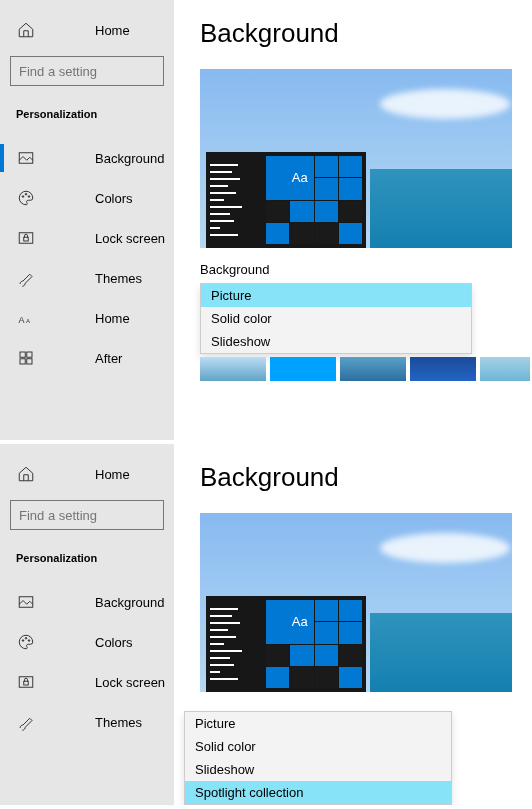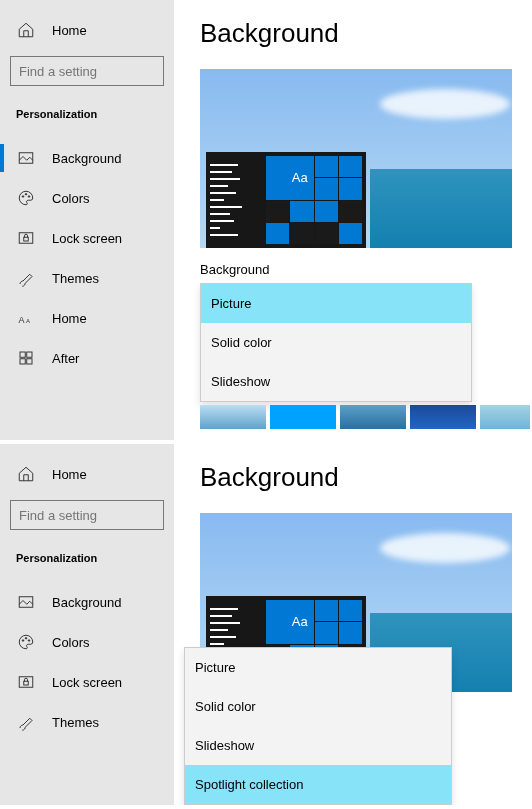--- a/index.html
+++ b/index.html
@@ -3,21 +3,21 @@
 <meta charset="utf-8">
 <style>
   * { box-sizing: border-box; margin: 0; padding: 0; }
   body { font-family: "Segoe UI", Arial, sans-serif; font-size: 13px; color: #000; background: #fff; width: 532px; }
   .panel { position: relative; display: flex; width: 100%; overflow: hidden; }
   .panel.top { height: 444px; border-bottom: 4px solid #fff; }
   .panel.bottom { height: 361px; }
 
   
   .sidebar { width: 174px; background: #e6e6e6; display: flex; flex-direction: column; padding-top: 10px; }
-  .nav-item { display: flex; align-items: center; height: 40px; padding-left: 16px; cursor: pointer; }
+  .nav-item { display: flex; align-items: center; height: 40px; padding-left: 16px; cursor: pointer; gap: 43px; }
   .nav-item .icon { width: 20px; height: 20px; display: flex; align-items: center; justify-content: center; color: #333; }
   .nav-item .label { margin-left: 16px; font-size: 13px; }
   .nav-item.selected { position: relative; }
   .nav-item.selected::before { content: ""; position: absolute; left: 0; top: 6px; bottom: 6px; width: 4px; background: #0078d4; }
   .search-wrap { padding: 6px 10px 10px 10px; }
   .search { display: flex; align-items: center; border: 1px solid #777; background: #e6e6e6; height: 30px; padding: 0 8px; }
   .search input { flex: 1; background: transparent; border: none; outline: none; font-size: 13px; color: #5b5b5b; }
   .section-title { font-weight: 600; font-size: 11px; padding: 12px 16px 18px 16px; }
 
   
@@ -37,21 +37,21 @@
   .volume-lines div { height: 2px; background: #fff; }
   .tiles { position: absolute; left: 60px; top: 4px; width: 96px; height: 88px; display: grid; grid-template-columns: repeat(4, 1fr); grid-template-rows: repeat(4, 1fr); gap: 1px; }
   .tile { background: #0078d4; }
   .tile.big { grid-column: 1 / 3; grid-row: 1 / 3; display: flex; align-items: center; justify-content: center; color: #ffffff; font-size: 13px; padding-left: 20px; }
   .tile.off { background: #1a1a1a; }
 
   
   .field-label { font-size: 13px; margin-top: 14px; margin-bottom: 6px; }
   .dropdown { width: 272px; border: 1px solid #ccc; background: #f3f3f3; box-shadow: 0 4px 8px rgba(0,0,0,0.12); }
   .dropdown.bottom { width: 268px; position: absolute; left: 10px; bottom: 0; }
-  .dd-item { height: 39px; display: flex; align-items: center; padding-left: 10px; font-size: 13px; cursor: pointer; }
+  .dd-item { height: 23px; display: flex; align-items: center; padding-left: 10px; font-size: 13px; cursor: pointer; }
   .dd-item.selected { background: #87e3f7; }
 
   .thumbs { display: flex; gap: 4px; margin-top: 3px; width: 330px; overflow: hidden; }
   .thumb { width: 66px; height: 24px; background: #0ea5e9; flex-shrink: 0; }
   .thumb.t1 { background: linear-gradient(#bcdcf4,#5fa4c8); }
   .thumb.t2 { background: #00a2ff; }
   .thumb.t3 { background: linear-gradient(#5aa0c8,#2b6fa0); }
   .thumb.t4 { background: linear-gradient(#1b4a99,#2265c4); }
   .thumb.t5 { background: linear-gradient(#a5d2e4,#6db5d6); }
 

